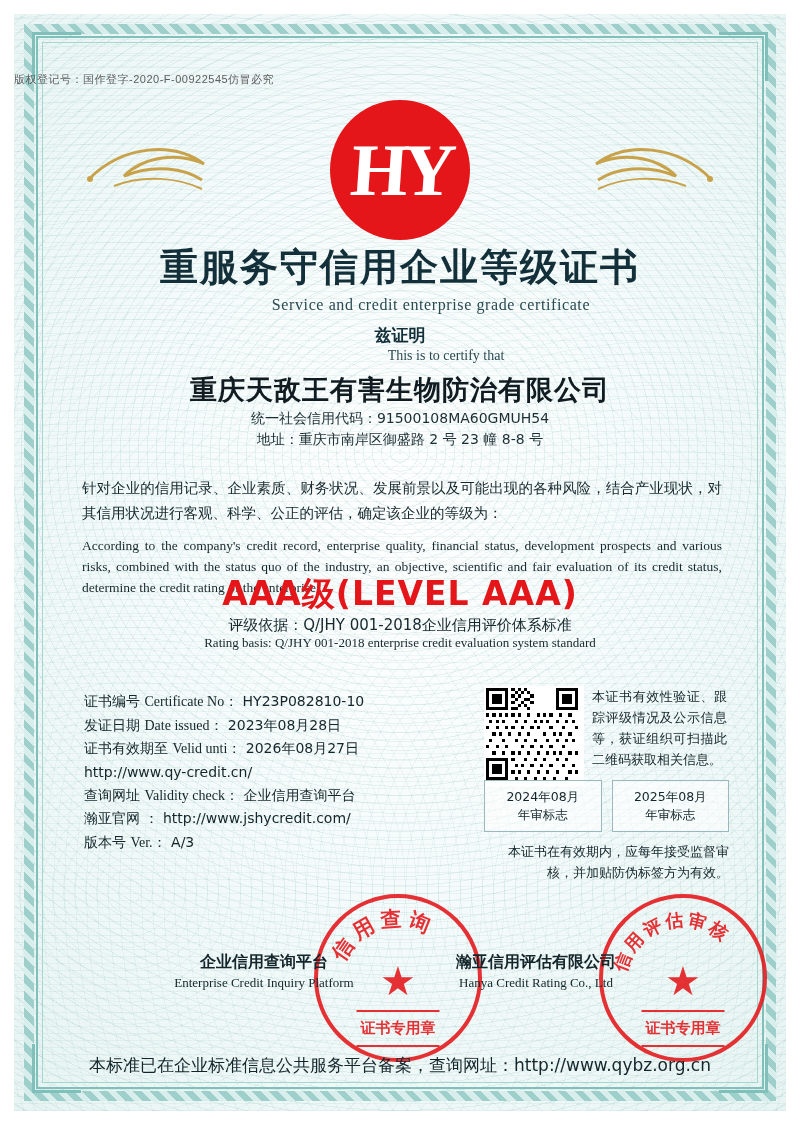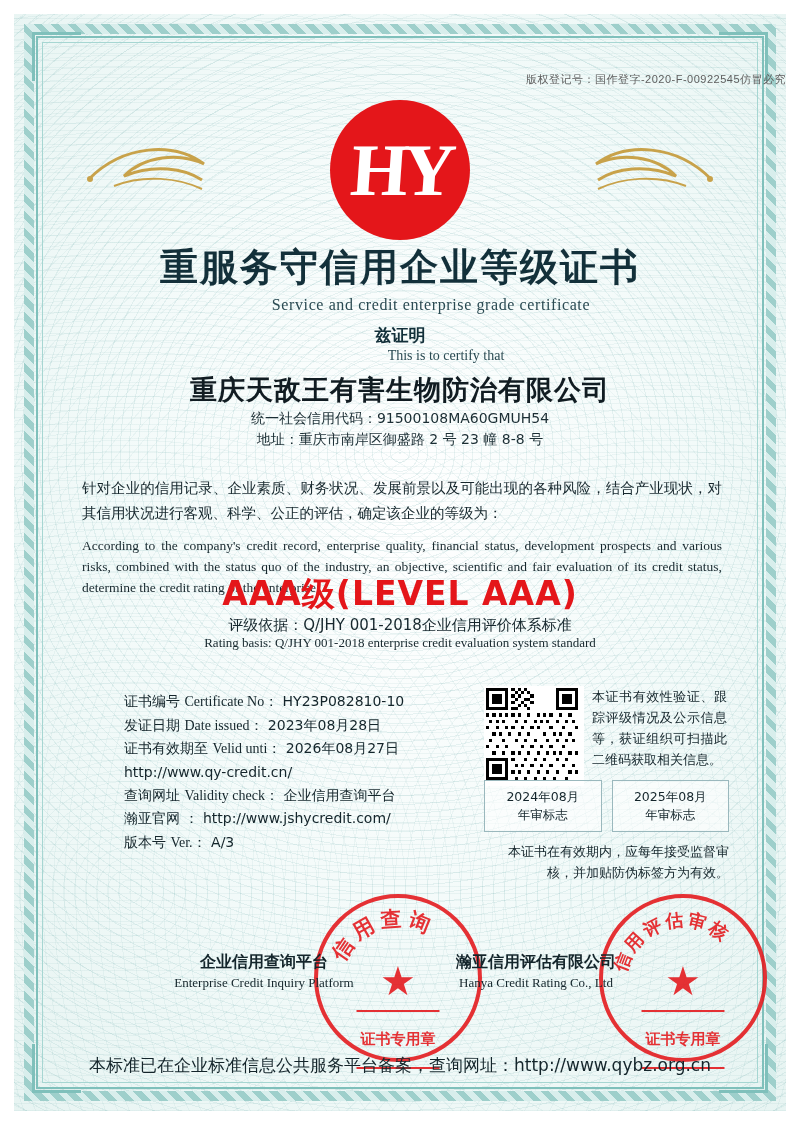--- a/index.html
+++ b/index.html
@@ -55,21 +55,21 @@
   .corner.tl{left:18px;top:18px;border-right:none;border-bottom:none;}
   .corner.tr{right:18px;top:18px;border-left:none;border-bottom:none;}
   .corner.bl{left:18px;bottom:18px;border-right:none;border-top:none;}
   .corner.br{right:18px;bottom:18px;border-left:none;border-top:none;}
 
   #content{position:absolute;inset:0;z-index:5;}
 
   
   .copyright{
     position:absolute;top:58px;left:0;width:100%;
-    text-align:right;
+    text-align:left;
     font-size:11px;color:#5d5d5d;
     letter-spacing:.5px;
   }
 
   
   .logo-wrap{
     position:absolute;top:86px;left:50%;transform:translateX(-50%);
     width:140px;height:140px;
   }
   .logo-circle{
@@ -167,21 +167,21 @@
   .basis-en{
     position:absolute;top:621px;left:0;width:100%;
     text-align:center;font-size:13px;color:#16272d;
     font-family:Liberation Serif, serif;
   }
 
   
   .details{
     position:absolute;top:676px;left:70px;width:390px;
     font-family:"DejaVu Sans", sans-serif;
-    font-size:14px;color:#14252b;line-height:1.62;margin-left:40px;
+    font-size:14px;color:#14252b;line-height:1.62;
   }
   .details .row{white-space:nowrap;}
   .details .lbl-en{font-family:"Liberation Serif", serif;}
 
   
   .qr{
     position:absolute;top:672px;left:470px;
     width:96px;height:96px;
     background:#fff;
     padding:2px;
@@ -230,21 +230,21 @@
     position:absolute;left:50%;top:52%;transform:translate(-50%,-50%);
     font-size:40px;line-height:1;color:#e4161a;
   }
   .seal .banner{
     position:absolute;left:50%;top:70%;transform:translateX(-50%);
     white-space:nowrap;
     font-family:"DejaVu Sans", sans-serif;
     font-weight:bold;font-size:15px;color:#e4161a;
     border-top:2px solid #e4161a;
     border-bottom:2px solid #e4161a;
-    padding:18px 4px;
+    padding:7px 4px;
   }
 
   .signature{
     position:absolute;top:938px;left:0;width:100%;
     display:flex;justify-content:space-between;
     padding:0 120px;
     box-sizing:border-box;
     font-family:"DejaVu Sans", sans-serif;
   }
   .sig-col{text-align:center;width:260px;}

